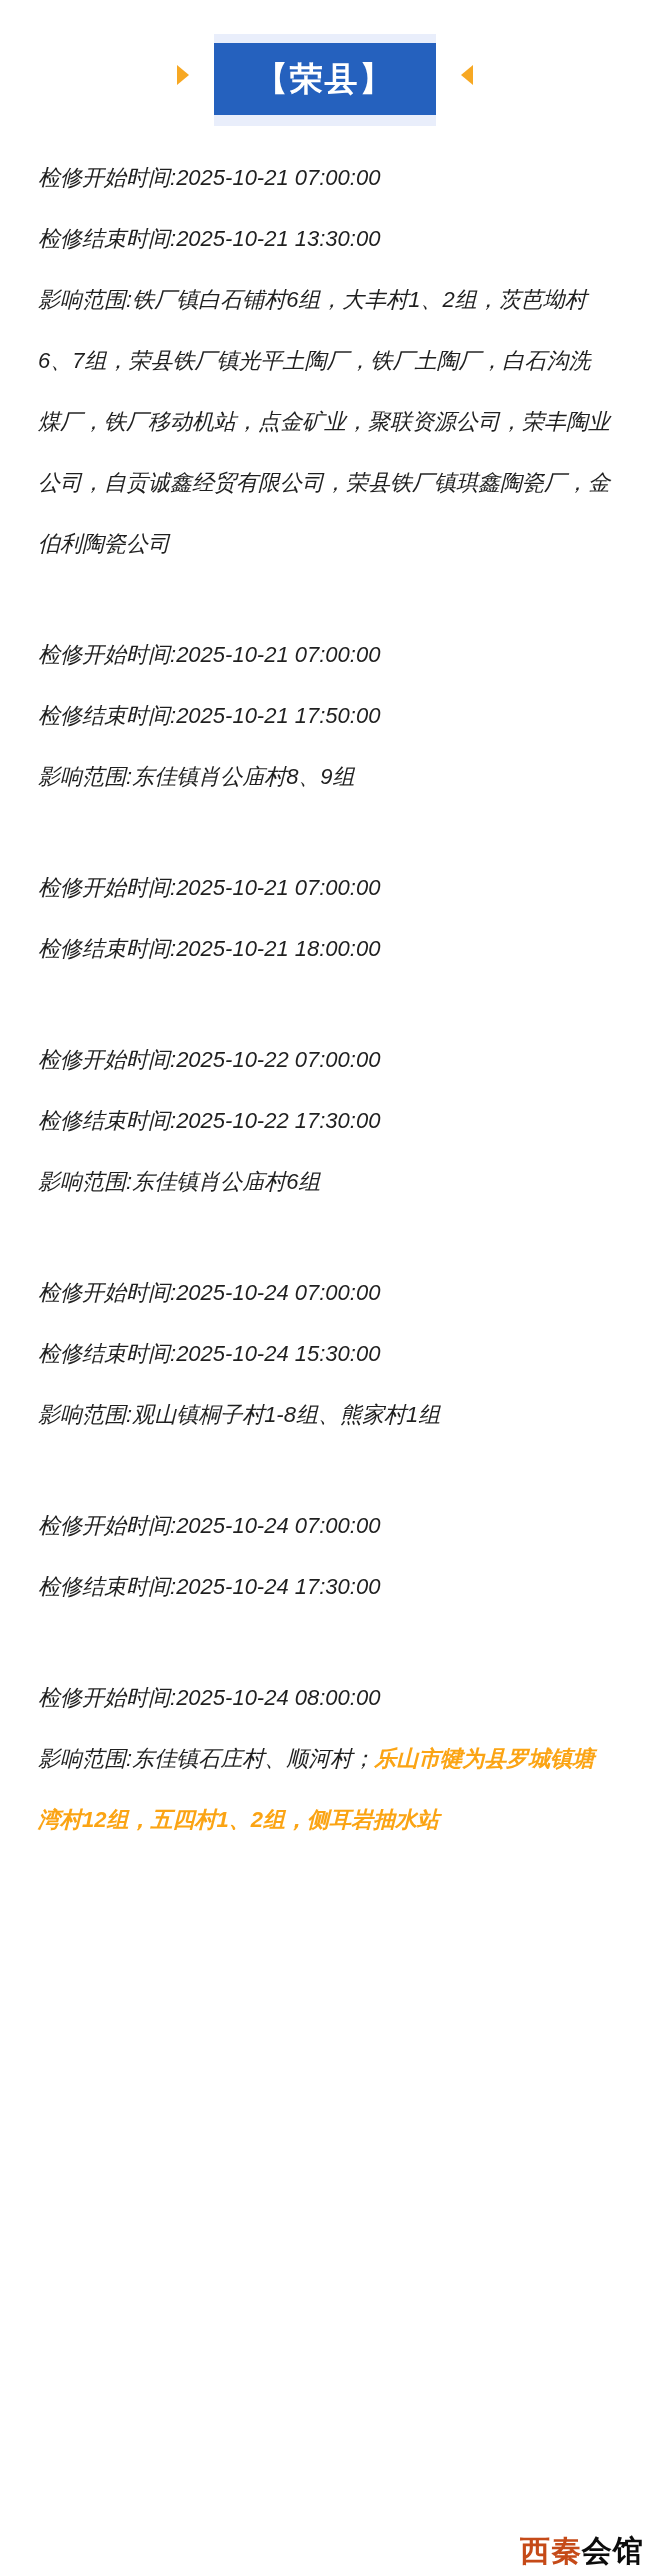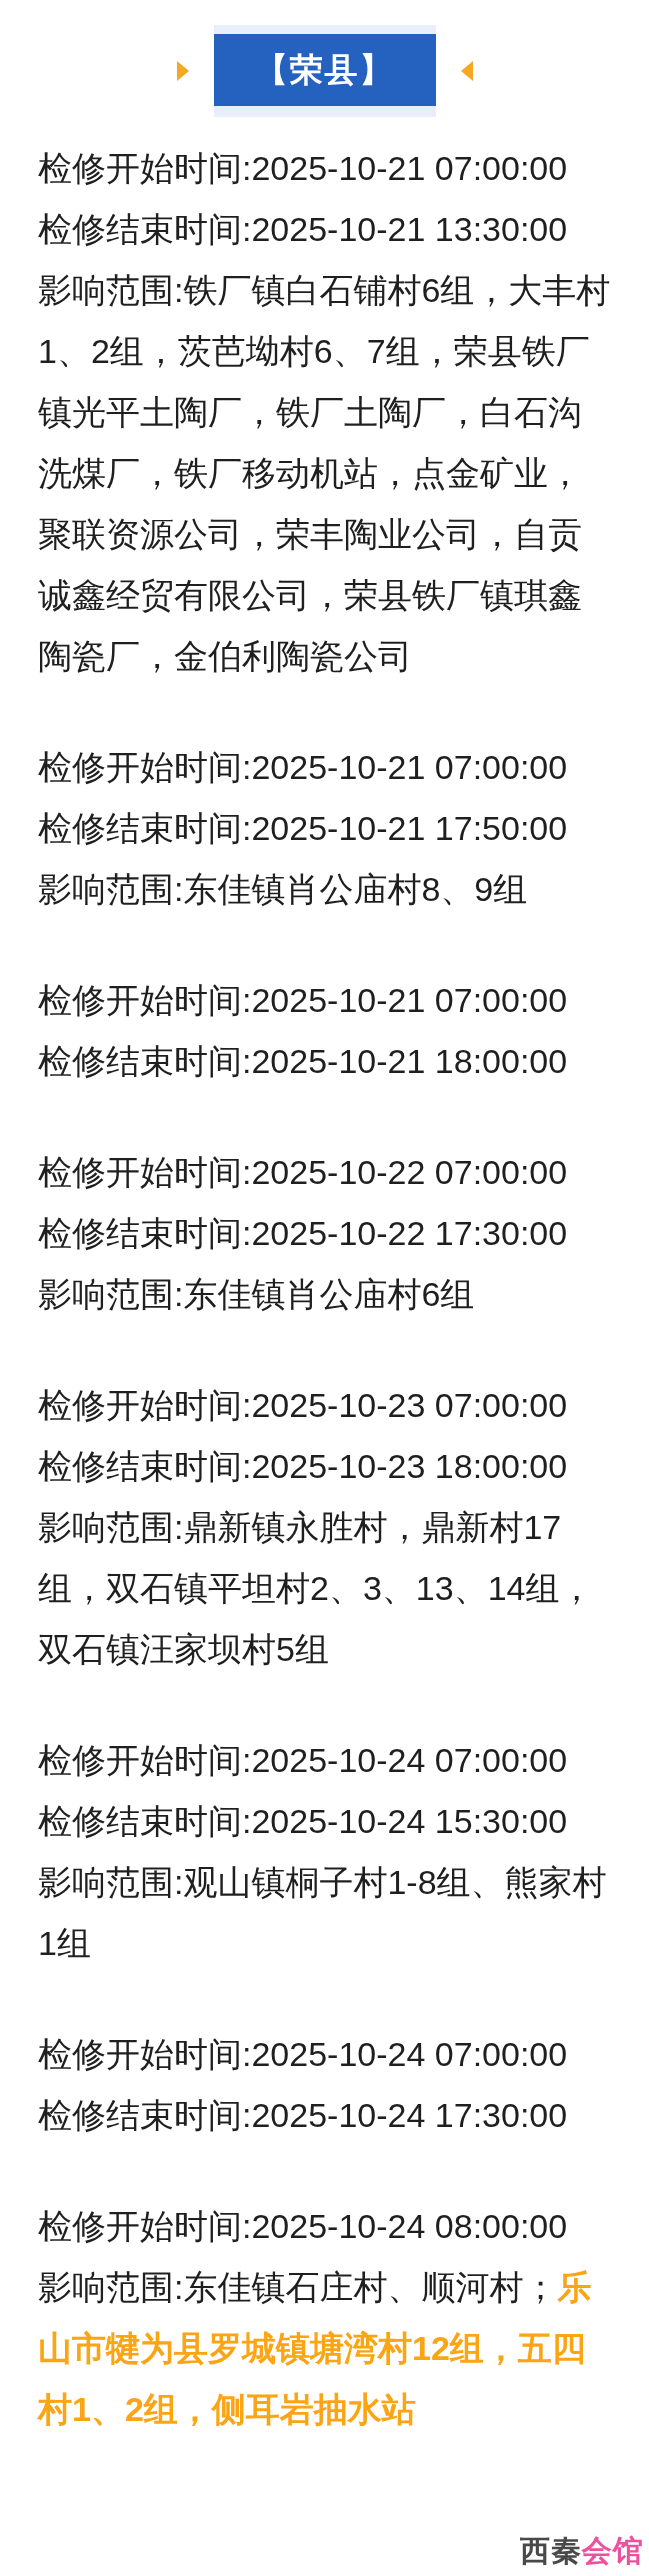--- a/index.html
+++ b/index.html
@@ -27,52 +27,54 @@
   }
   .arrow-left{
     border-top:10.8px solid transparent;
     border-bottom:10.8px solid transparent;
     border-right:12.6px solid #f7a823;
     margin-left:25px;
   }
   .halo{
     background:#e9eefb;
     padding:9px 0 10.8px 0;
+    margin-top:9px;
   }
   .title-box{
     width:222px;height:72px;
     background:#2561be;
     color:#ffffff;
     font-size:33px;
     font-weight:bold;
     letter-spacing:1.8px;
     display:flex;align-items:center;justify-content:center;
   }
   
   .content{
     padding:21.6px 38px 0 38px;
-    font-size:34px;
+    font-size:22px;
     line-height:61px;
+    font-style:italic;
   }
   .block{margin:0 0 50px 0;}
   .block:last-child{margin-bottom:0;}
   .block p{margin:0;word-break:break-all;}
   .hl{color:#fba414;font-weight:bold;}
   
   .watermark{
     position:absolute;
     right:5.4px;bottom:4.5px;
     font-size:30px;
     font-weight:bold;
     letter-spacing:0.9px;
     opacity:.95;
     white-space:nowrap;
   }
-  .wm-1{color:#404040;}
-  .wm-2{color:#ec4899;font-family:Liberation Serif, serif;}
+  .wm-1{color:#c2410c;}
+  .wm-2{color:#000000;font-family:Liberation Serif, serif;}
 </style>
 </head>
 <body>
 
 <div class="header">
   <span class="arrow arrow-right"></span>
   <div class="halo">
     <div class="title-box">【荣县】</div>
   </div>
   <span class="arrow arrow-left"></span>
@@ -95,25 +97,20 @@
     <p><span>检修开始时间:</span><span>2025-10-21 07:00:00</span></p>
     <p><span>检修结束时间:</span><span>2025-10-21 18:00:00</span></p>
   </div>
 
   <div class="block">
     <p><span>检修开始时间:</span><span>2025-10-22 07:00:00</span></p>
     <p><span>检修结束时间:</span><span>2025-10-22 17:30:00</span></p>
     <p><span>影响范围:</span><span>东佳镇肖公庙村6组</span></p>
   </div>
 
-  <div class="block">
-    <p><span>检修开始时间:</span><span>2025-10-23 07:00:00</span></p>
-    <p><span>检修结束时间:</span><span>2025-10-23 18:00:00</span></p>
-    <p><span>影响范围:</span><span>鼎新镇永胜村，鼎新村17组，双石镇平坦村2、3、13、14组，双石镇汪家坝村5组</span></p>
-  </div>
 
   <div class="block">
     <p><span>检修开始时间:</span><span>2025-10-24 07:00:00</span></p>
     <p><span>检修结束时间:</span><span>2025-10-24 15:30:00</span></p>
     <p><span>影响范围:</span><span>观山镇桐子村1-8组、熊家村1组</span></p>
   </div>
 
   <div class="block">
     <p><span>检修开始时间:</span><span>2025-10-24 07:00:00</span></p>
     <p><span>检修结束时间:</span><span>2025-10-24 17:30:00</span></p>

